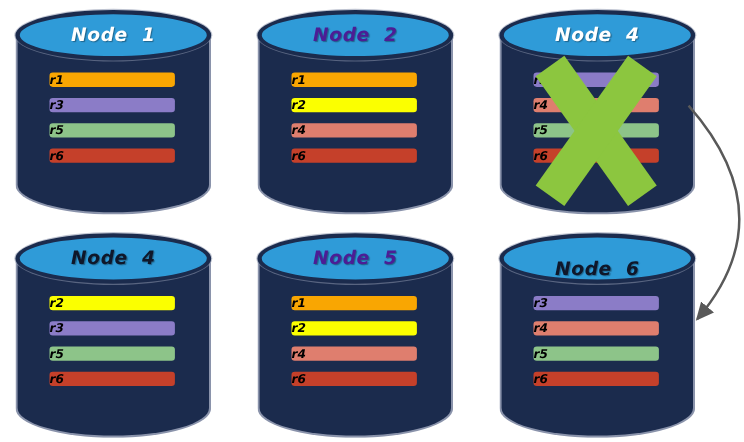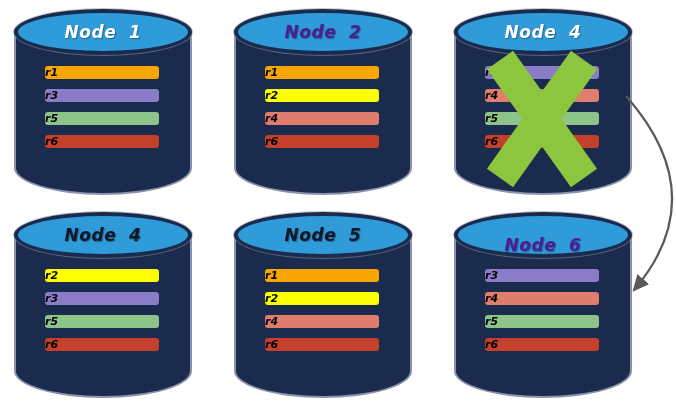--- a/index.html
+++ b/index.html
@@ -184,42 +184,42 @@
         </div>
       <div class="bar" style="background: rgb(197, 64, 42);">
           <span>r6</span>
         </div>
     </div>
   </div>
 
   <div class="node pos-r1c1">
     <div class="cyl-body" style="background: rgb(27, 43, 77);"></div>
     <div class="cyl-top" style="background: rgb(47, 155, 216);">
-      <span class="node-title" style="color: #0f172a;">Node  5</span>
+      <span class="node-title" style="color: #4c1d95;">Node  5</span>
     </div>
     <div class="bars">
       <div class="bar" style="background: rgb(249, 166, 2);">
           <span>r1</span>
         </div>
       <div class="bar" style="background: rgb(251, 255, 0);">
           <span>r2</span>
         </div>
       <div class="bar" style="background: rgb(223, 126, 110);">
           <span>r4</span>
         </div>
       <div class="bar" style="background: rgb(197, 64, 42);">
           <span>r6</span>
         </div>
     </div>
   </div>
 
   <div class="node pos-r1c2">
     <div class="cyl-body" style="background: rgb(27, 43, 77);"></div>
     <div class="cyl-top" style="background: rgb(47, 155, 216);">
-      <span class="node-title" style="color: #4c1d95; margin-top: 20px;">Node  6</span>
+      <span class="node-title" style="color: #0f172a; margin-top: 20px;">Node  6</span>
     </div>
     <div class="bars">
       <div class="bar" style="background: rgb(139, 124, 199);">
           <span>r3</span>
         </div>
       <div class="bar" style="background: rgb(223, 126, 110);">
           <span>r4</span>
         </div>
       <div class="bar" style="background: rgb(141, 196, 137);">
           <span>r5</span>

